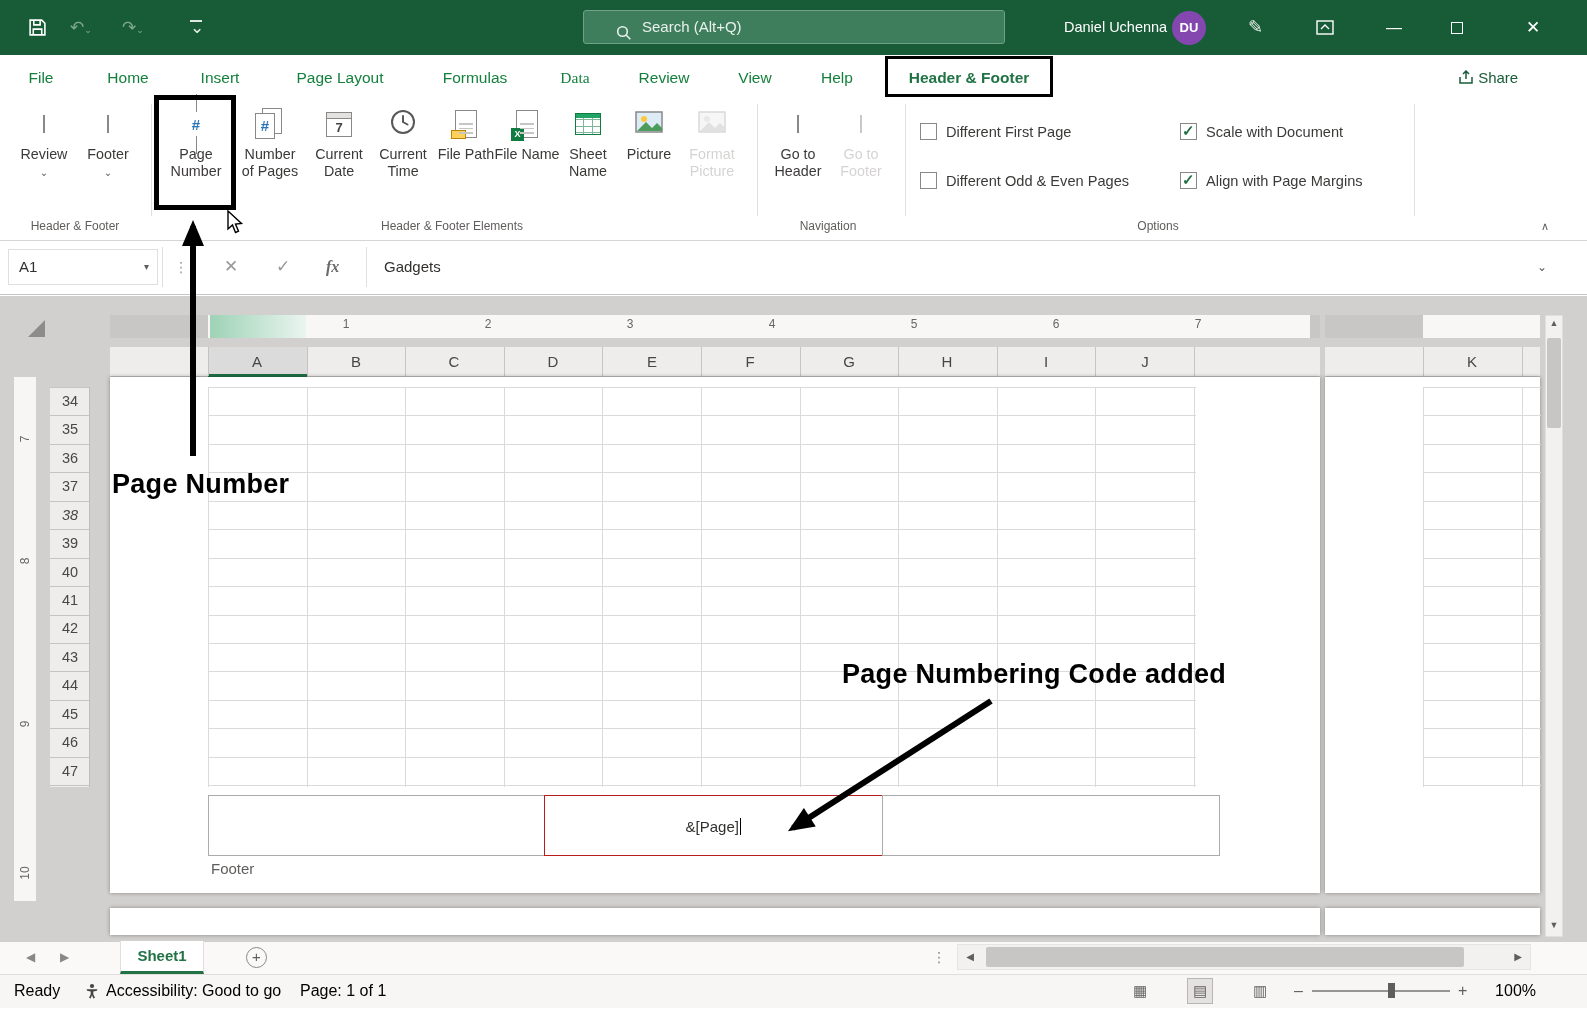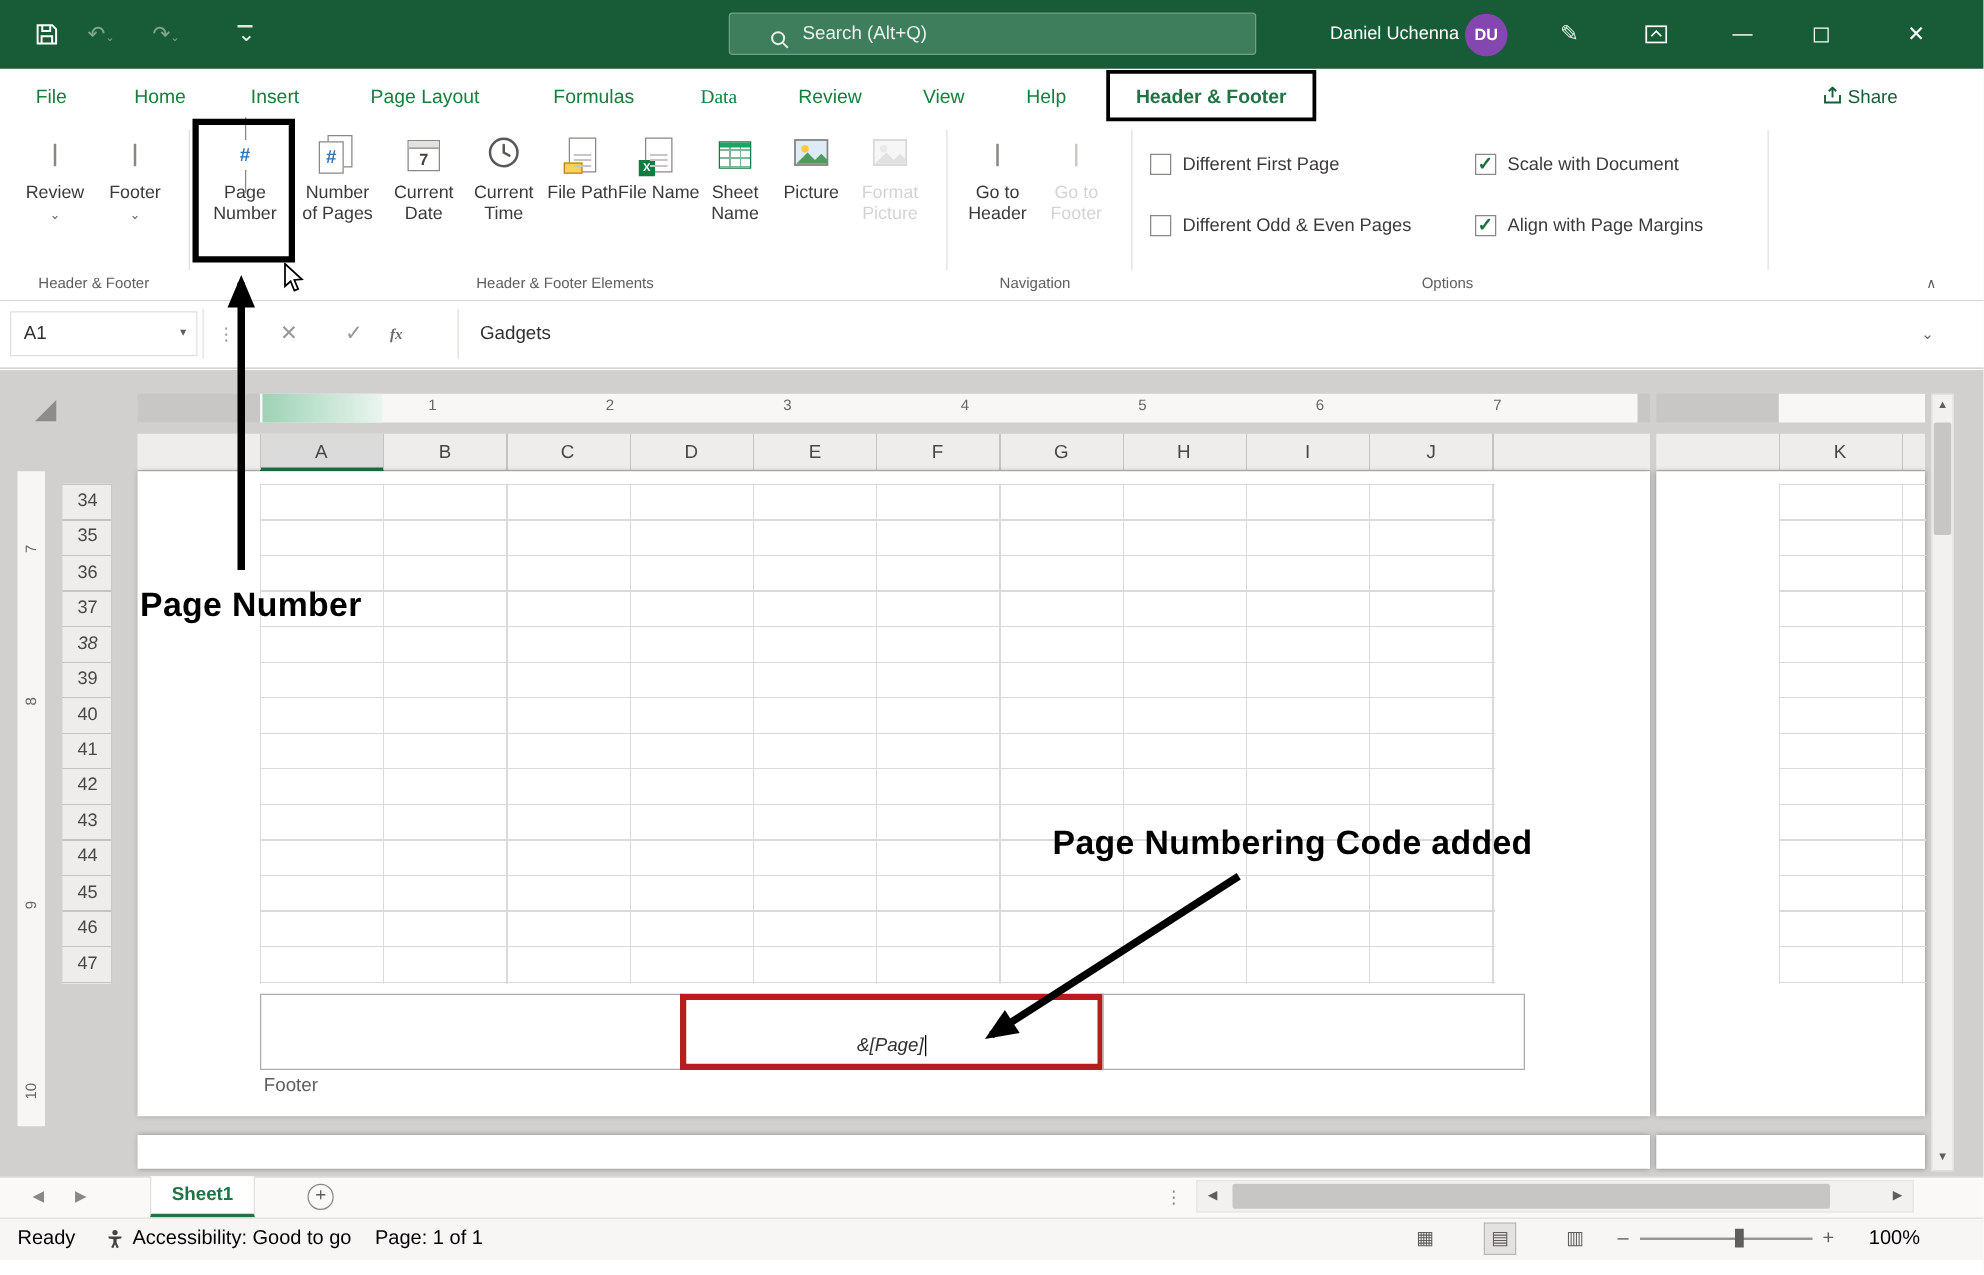--- a/index.html
+++ b/index.html
@@ -84,21 +84,21 @@
   .colA-sel { left:208px; top:347px; width:99px; height:30px; background:#DBDBDB; border-bottom:3px solid #1E7145; }
   .rowstrip { left:50px; top:387px; width:40px; height:400px; background:#EFEDEB; border-right:1px solid #BFBDBB;
       background-image:repeating-linear-gradient(to bottom,#C6C4C2 0 1px,transparent 1px 28.45px); }
   .rown { left:50px; width:40px; height:28px; text-align:center; font-size:14.5px; color:#474747; line-height:28px; }
   .vruler { left:14px; top:377px; width:22px; height:524px; background:#F7F6F5; }
   .vrnum { left:14px; width:22px; text-align:center; font-size:12px; color:#666; transform:rotate(-90deg); }
   .page { background:#fff; box-shadow:0 0 4px rgba(0,0,0,.35); }
   .grid { background-image:repeating-linear-gradient(to right,#DADADA 0 1px,transparent 1px 98.6px),
                            repeating-linear-gradient(to bottom,#DADADA 0 1px,transparent 1px 28.45px); }
   .fbox { top:795px; height:61px; border:1px solid #ABABAB; background:#fff; }
-  .fbox.activefb { border:5px solid #b91c1c; display:flex; align-items:flex-end; justify-content:center; padding-bottom:6px; font-size:15px; color:#323130;font-style:italic; }
+  .fbox.activefb { border:1px solid #b91c1c; display:flex; align-items:flex-end; justify-content:center; padding-bottom:20px; font-size:15px; color:#323130; }
   .caret { display:inline-block; width:1.5px; height:17px; background:#000; margin-left:1px; vertical-align:-3px; }
   .footer-label { left:211px; top:860px; font-size:15px; color:#605E5C; }
   .selall { left:28px; top:320px; width:0; height:0; border-left:17px solid transparent; border-bottom:17px solid #8E8C8A; }
 
   
   .vsb { left:1545px; top:315px; width:18px; height:622px; background:#F2F1F0; border:1px solid #E1DFDD; }
   .vsb-thumb { left:1547px; top:338px; width:14px; height:90px; background:#C8C6C4; border-radius:2px; }
   .sb-arrow { font-size:9px; color:#605E5C; text-align:center; width:18px; }
 
   
@@ -322,21 +322,21 @@
 
   <div class="a fbar"></div>
   <div class="a namebox">
     <span class="nbtext">A1</span>
     <span class="nbchev">▾</span>
   </div>
   <div class="a fsep" style="left:162px;"></div>
   <span class="a ficon" style="left:174px;font-size:14px;">⋮</span>
   <span class="a ficon" style="left:224px;">✕</span>
   <span class="a ficon" style="left:276px;">✓</span>
-  <span class="a ficon fxicon fxic" style="left:312px;font-size:12px;">fx</span>
+  <span class="a ficon fxicon fxic" style="left:326px;font-size:16px;">fx</span>
   <div class="a fsep" style="left:366px;"></div>
   <span class="a fvalue">Gadgets</span>
   <span class="a fchev">⌄</span>
 
   <div class="a workspace"></div>
 
   <div class="a ruler-band" style="left:110px;width:1210px;"></div>
   <div class="a ruler-print" style="left:208px;width:1102px;"></div>
   <div class="a ruler-sel" style="left:210px;width:96px;"></div>
   <div class="a ruler-band" style="left:1325px;width:215px;"></div>

